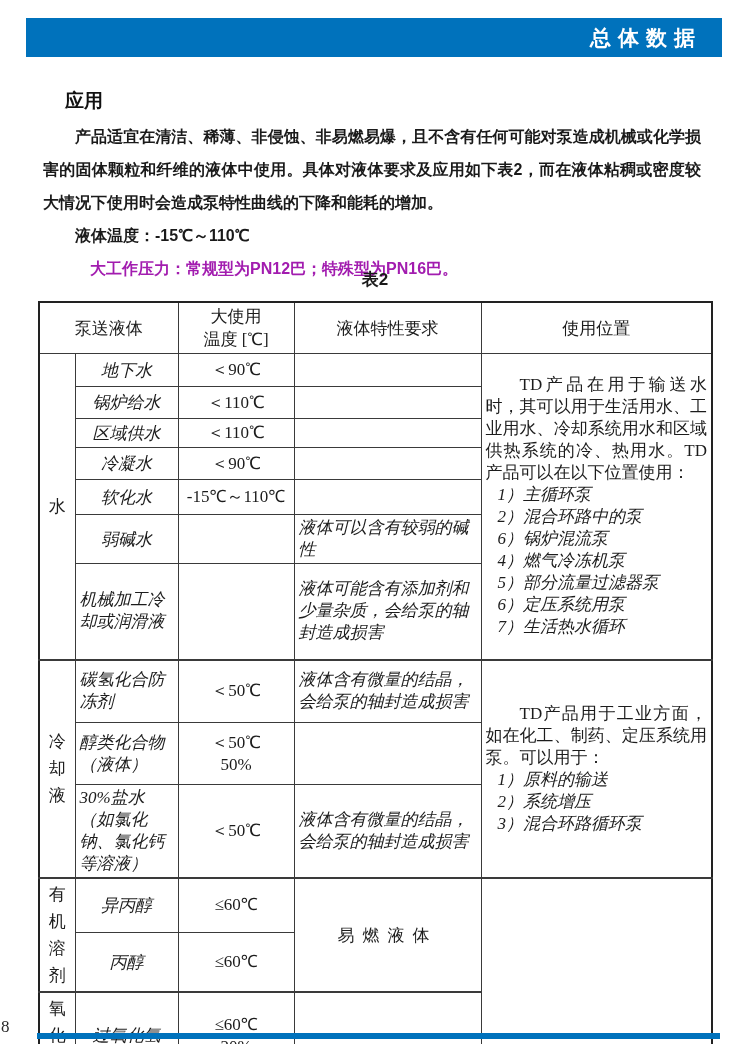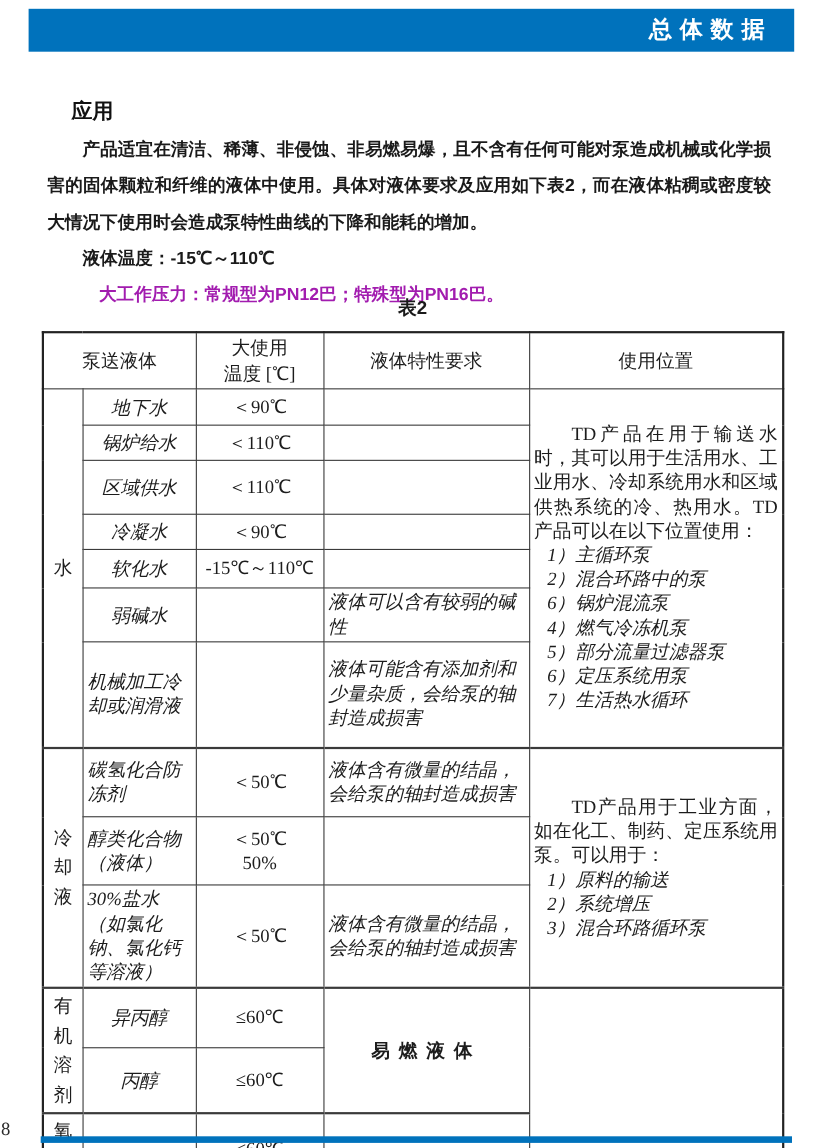--- a/index.html
+++ b/index.html
@@ -2,21 +2,21 @@
 <html><head>
 <meta charset="utf-8">
 <style>
   html,body{margin:0;padding:0;}
   body{
     width:750px;height:1044px;position:relative;background:#ffffff;
     font-family:"Liberation Sans",sans-serif;color:#1c1c1c;overflow:hidden;
   }
   
   .header-bar{
-    position:absolute;left:26px;top:8px;width:696px;height:39px;
+    position:absolute;left:26px;top:18px;width:696px;height:39px;
     background:#0072bc;color:#ffffff;
     font-size:21px;font-weight:700;letter-spacing:7px;
     line-height:39px;text-align:right;padding-right:20px;box-sizing:border-box;padding-left:48px;
   }
   
   .content{position:absolute;left:43px;top:88px;width:658px;}
   .app-heading{font-size:19px;font-weight:700;color:#111;margin:0 0 6px 22px;}
   .app-paragraph{
     font-size:16px;font-weight:700;line-height:33px;text-align:justify;
     text-indent:2em;margin:0;color:#1a1a1a;
@@ -42,21 +42,21 @@
   .sec-start td{border-top-width:2px;}
   .group-cell{
     text-align:center;padding:2px 6px;line-height:27px;
     word-break:break-all;letter-spacing:0;
   }
   .name-cell,.props-cell{text-align:center;line-height:22px;font-style:italic;}
   .name-cell .inner,.props-cell .inner{
     display:inline-block;text-align:left;vertical-align:middle;
   }
   .temp-cell{text-align:center;line-height:22px;}
-  .flammable-cell{text-align:center;letter-spacing:8px;font-weight:bold;}
+  .flammable-cell{text-align:center;letter-spacing:8px;}
   .usage-cell{vertical-align:middle;padding:4px 5px;line-height:22px;}
   .usage-intro{text-indent:2em;text-align:justify;margin:0;}
   .usage-item{padding-left:12px;font-style:italic;}
   
   .page-number{
     position:absolute;left:1px;top:1017px;font-size:17px;color:#2a2a2a;
     font-family:"Liberation Serif",serif;
   }
   .bottom-bar{
     position:absolute;left:37px;top:1033px;width:683px;height:6px;background:#0072bc;
@@ -111,21 +111,21 @@
       <div class="usage-item">5）部分流量过滤器泵</div>
       <div class="usage-item">6）定压系统用泵</div>
       <div class="usage-item">7）生活热水循环</div>
     </td>
   </tr>
   <tr style="height:32px">
     <td class="name-cell"><span class="inner">锅炉给水</span></td>
     <td class="temp-cell">＜110℃</td>
     <td class="props-cell"><span class="inner"></span></td>
   </tr>
-  <tr style="height:49px">
+  <tr style="height:29px">
     <td class="name-cell"><span class="inner">区域供水</span></td>
     <td class="temp-cell">＜110℃</td>
     <td class="props-cell"><span class="inner"></span></td>
   </tr>
   <tr style="height:32px">
     <td class="name-cell"><span class="inner">冷凝水</span></td>
     <td class="temp-cell">＜90℃</td>
     <td class="props-cell"><span class="inner"></span></td>
   </tr>
   <tr style="height:35px">

